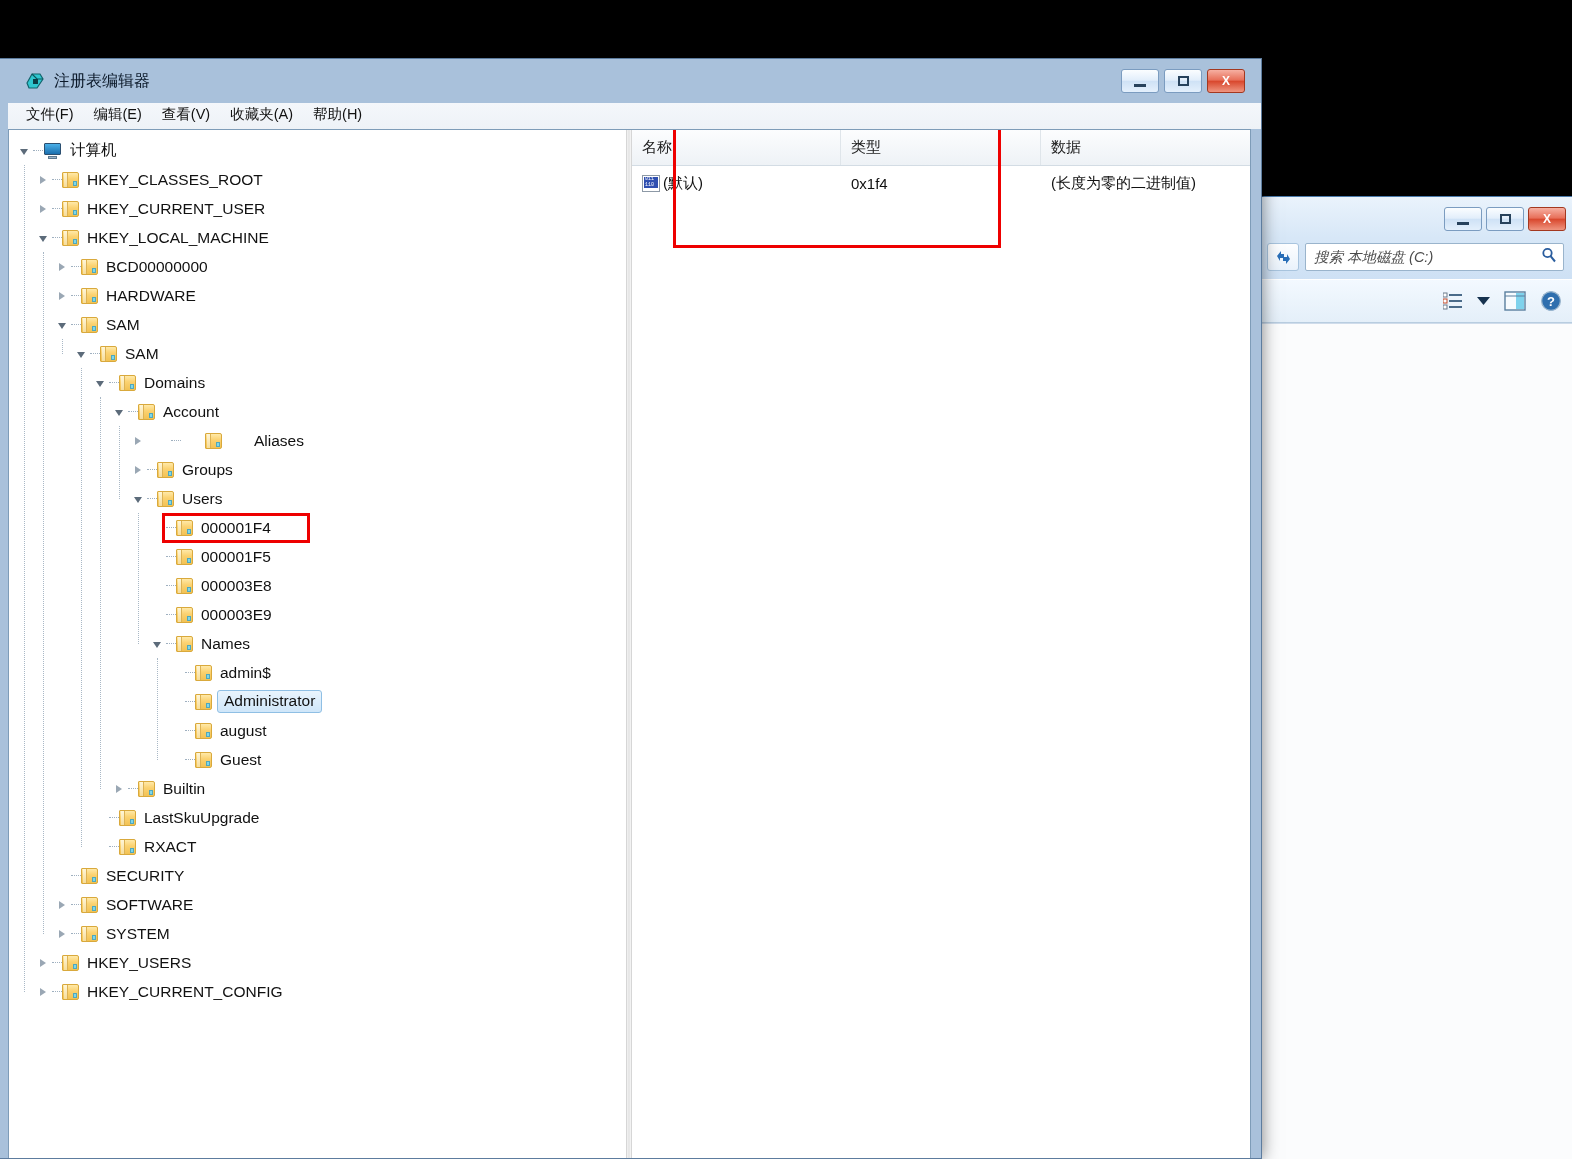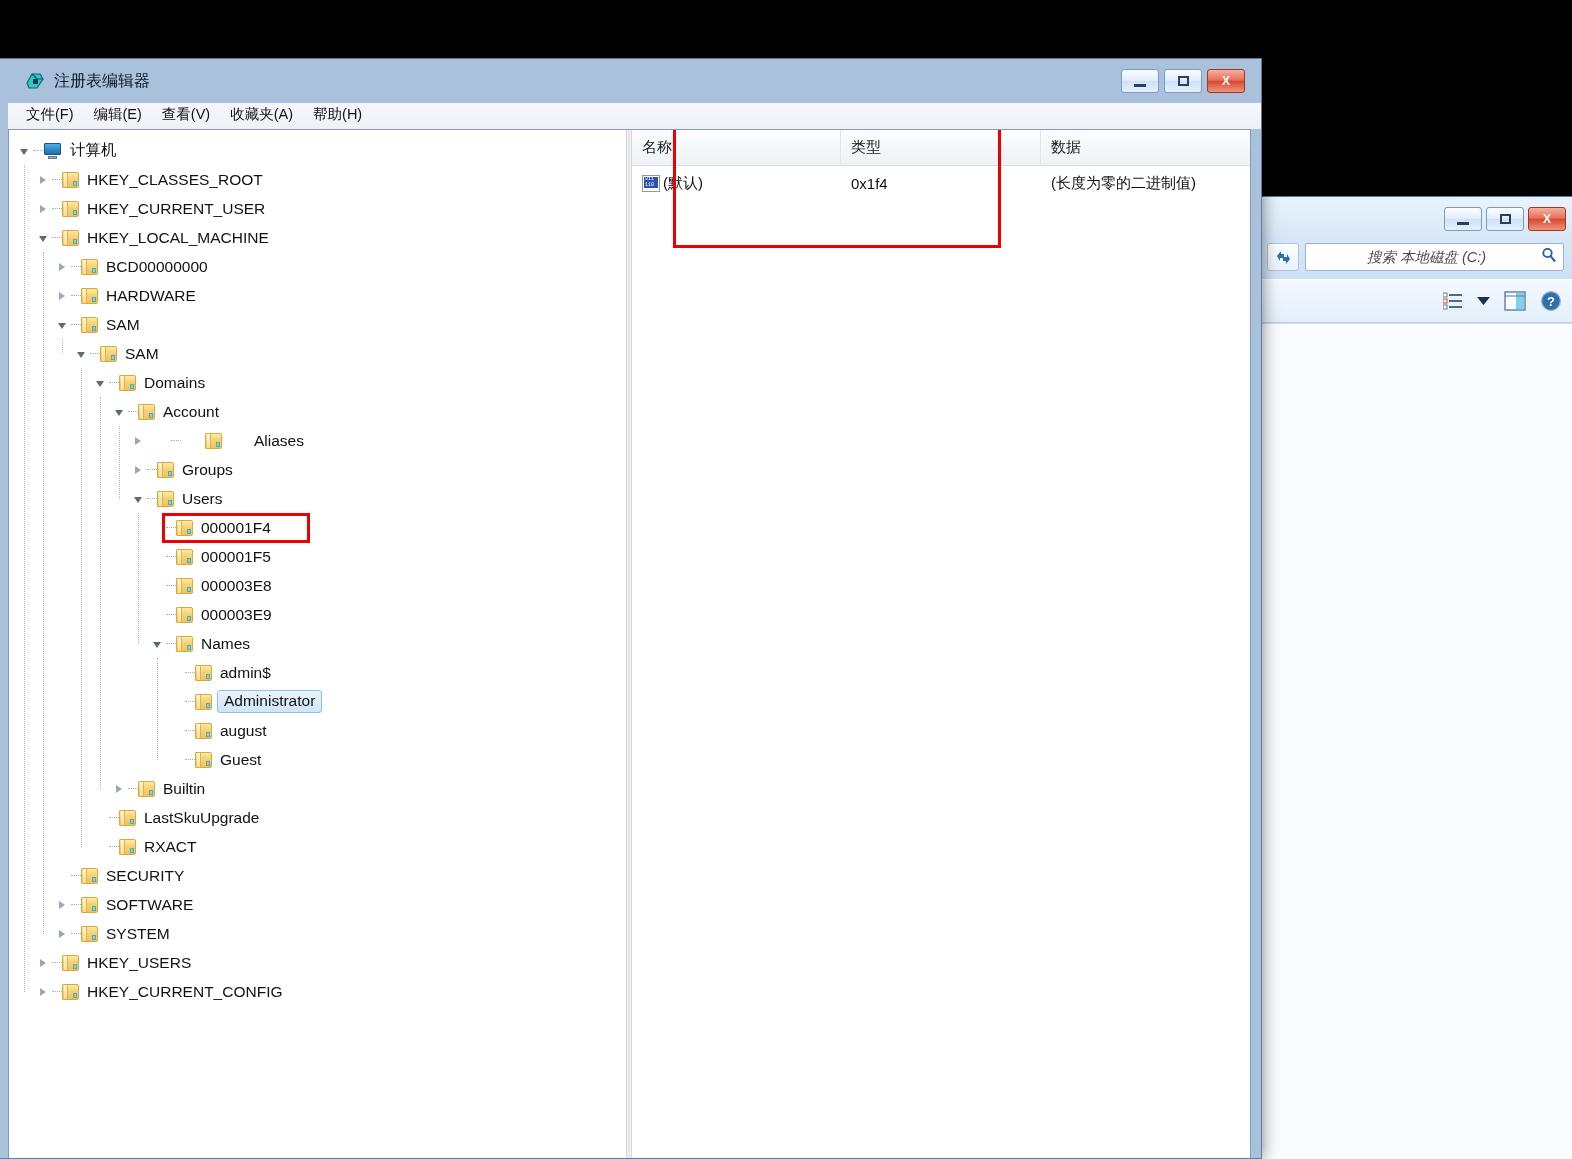--- a/index.html
+++ b/index.html
@@ -45,21 +45,21 @@
   .refresh-btn {
     position:absolute; left:8px; top:4px; width:32px; height:28px;
     border:1px solid #a8c4de; border-radius:3px;
     background:linear-gradient(180deg,#fdfeff,#e9f2fb);
     display:flex; align-items:center; justify-content:center;
   }
   .refresh-btn svg { display:block; }
   .exp-search {
     position:absolute; left:46px; top:4px; right:8px; height:28px;
     background:#fff; border:1px solid #9ab4cc; border-radius:2px;
-    display:flex; align-items:center; padding:0 4px 0 8px;text-align:center;
+    display:flex; align-items:center; padding:0 4px 0 8px;
   }
   .exp-search .ph {
     flex:1; font-size:14.5px; font-style:italic; color:#4c4c4c;
     white-space:nowrap; overflow:hidden;
   }
   .exp-search .mag { width:20px; text-align:center; color:#2a5d9e; }
 
   .exp-toolbar {
     position:relative; height:44px;
     background:linear-gradient(180deg,#f3f9ff 0%,#e4eff9 100%);

